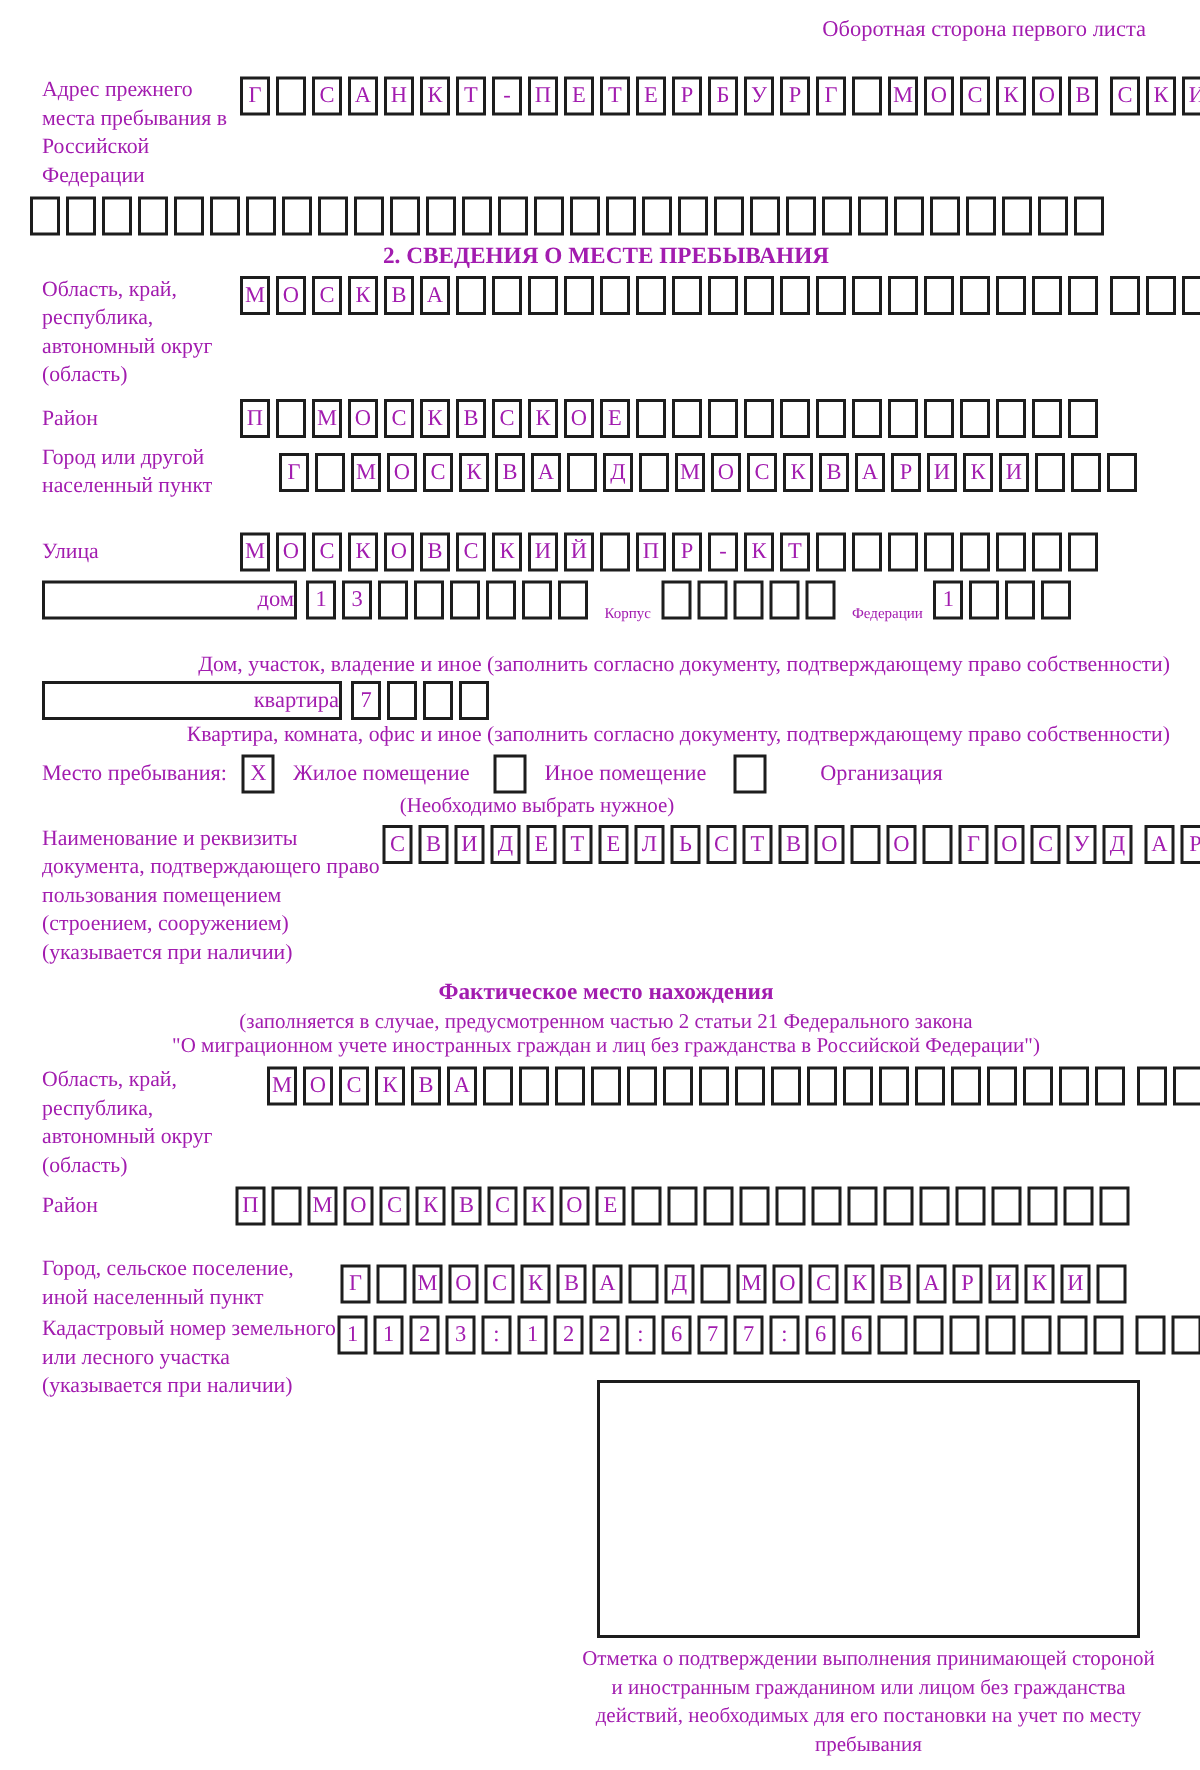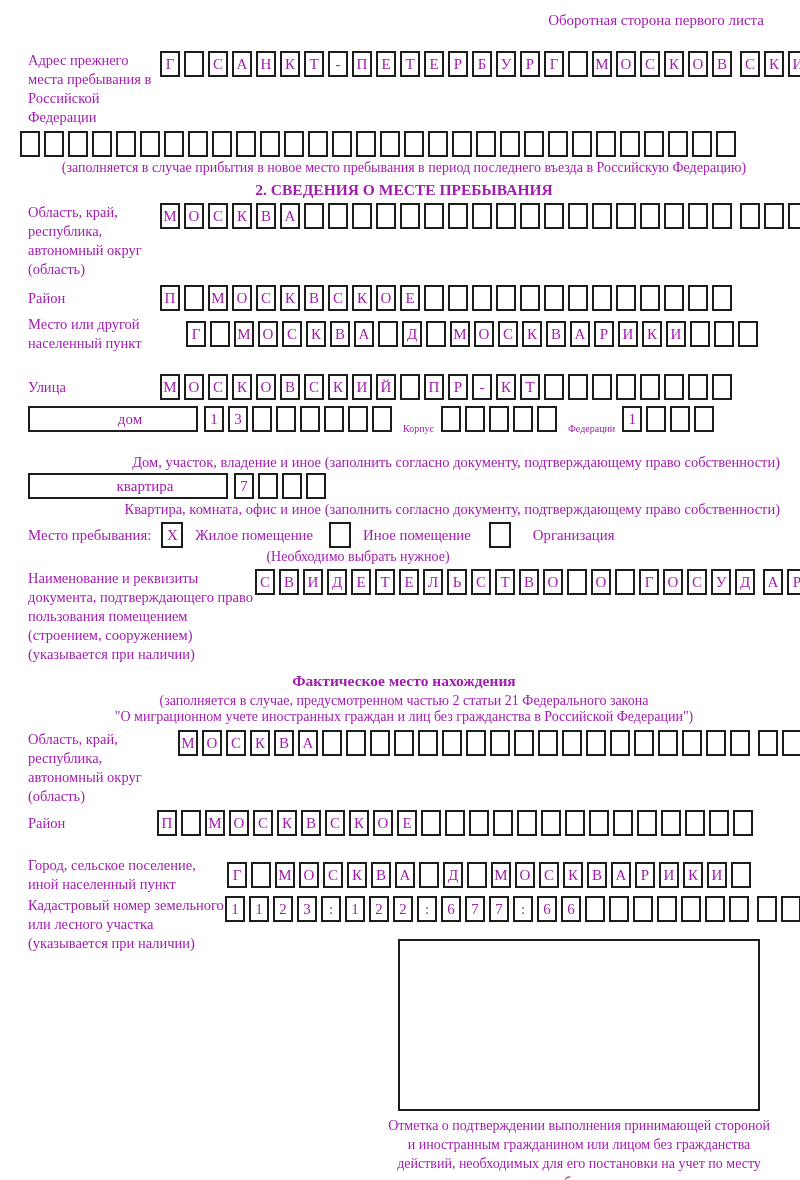--- a/index.html
+++ b/index.html
@@ -7,21 +7,21 @@
         font-family:"Liberation Serif","DejaVu Serif",serif;color:#a21caf;position:relative;overflow:hidden;}
   .top-note{text-align:right;font-size:15px;padding-right:16px;}
   .frow{display:flex;align-items:flex-start;}
   .label{font-size:14.5px;line-height:19px;flex:0 0 auto;}
   .cellrows{display:flex;flex-direction:row;gap:4px;}
   .cellrow{white-space:nowrap;height:26px;flex:0 0 auto;}
   .cell{display:inline-block;width:20px;height:26px;box-sizing:border-box;border:2px solid #1d1d1d;
         margin-right:4px;text-align:center;font-size:15px;line-height:22px;vertical-align:top;background:#fff;}
   .center-note{text-align:center;font-size:14px;margin-top:3px;}
   .sec-title{text-align:center;font-weight:bold;font-size:15.5px;margin-top:5px;}
-  .labelbox{box-sizing:border-box;height:26px;border:2px solid #1d1d1d;text-align:center;
+  .labelbox{box-sizing:border-box;height:26px;border:2px solid #1d1d1d;text-align:right;
             font-size:15px;line-height:22px;flex:0 0 auto;margin-right:6px;padding-left:34px;}
   .inline-label{font-size:10px;line-height:26px;margin:10px 7px;flex:0 0 auto;}
   .caption{font-size:14.5px;margin:2px 0 2px 2px;text-align:right;}
   .checkbox{display:inline-block;width:22px;height:26px;box-sizing:border-box;border:2px solid #1d1d1d;
             text-align:center;font-size:15px;line-height:22px;vertical-align:top;}
   .stay-label{font-size:14.8px;line-height:26px;}
   .stamp-wrap{margin-left:370px;width:382px;margin-top:-14px;}
   .stamp-box{width:362px;height:172px;border:2px solid #1d1d1d;box-sizing:border-box;}
   .stamp-caption{width:382px;margin-left:-10px;text-align:center;font-size:14px;line-height:19px;margin-top:5px;}
 </style>
@@ -34,39 +34,38 @@
 
   <div class="frow" style="margin-top:22px">
     <div class="label" style="width:132px">Адрес прежнего места пребывания в Российской Федерации</div>
     <div class="cellrows">
       <div class="cellrow"><span class="cell">Г</span><span class="cell"></span><span class="cell">С</span><span class="cell">А</span><span class="cell">Н</span><span class="cell">К</span><span class="cell">Т</span><span class="cell">-</span><span class="cell">П</span><span class="cell">Е</span><span class="cell">Т</span><span class="cell">Е</span><span class="cell">Р</span><span class="cell">Б</span><span class="cell">У</span><span class="cell">Р</span><span class="cell">Г</span><span class="cell"></span><span class="cell">М</span><span class="cell">О</span><span class="cell">С</span><span class="cell">К</span><span class="cell">О</span><span class="cell">В</span></div>
       <div class="cellrow"><span class="cell">С</span><span class="cell">К</span><span class="cell">И</span><span class="cell">Й</span><span class="cell"></span><span class="cell">П</span><span class="cell">Р</span><span class="cell">-</span><span class="cell">К</span><span class="cell">Т</span><span class="cell"></span><span class="cell">С</span><span class="cell">Т</span><span class="cell">Р</span><span class="cell"></span><span class="cell">1</span><span class="cell">3</span><span class="cell"></span><span class="cell">К</span><span class="cell">В</span><span class="cell"></span><span class="cell">7</span><span class="cell"></span><span class="cell"></span></div>
       <div class="cellrow"><span class="cell"></span><span class="cell"></span><span class="cell"></span><span class="cell"></span><span class="cell"></span><span class="cell"></span><span class="cell"></span><span class="cell"></span><span class="cell"></span><span class="cell"></span><span class="cell"></span><span class="cell"></span><span class="cell"></span><span class="cell"></span><span class="cell"></span><span class="cell"></span><span class="cell"></span><span class="cell"></span><span class="cell"></span><span class="cell"></span><span class="cell"></span><span class="cell"></span><span class="cell"></span><span class="cell"></span></div>
     </div>
   </div>
   <div class="cellrow" style="margin:4px 0 0 -8px"><span class="cell"></span><span class="cell"></span><span class="cell"></span><span class="cell"></span><span class="cell"></span><span class="cell"></span><span class="cell"></span><span class="cell"></span><span class="cell"></span><span class="cell"></span><span class="cell"></span><span class="cell"></span><span class="cell"></span><span class="cell"></span><span class="cell"></span><span class="cell"></span><span class="cell"></span><span class="cell"></span><span class="cell"></span><span class="cell"></span><span class="cell"></span><span class="cell"></span><span class="cell"></span><span class="cell"></span><span class="cell"></span><span class="cell"></span><span class="cell"></span><span class="cell"></span><span class="cell"></span><span class="cell"></span></div>
-  <div class="center-note">(заполняется в случае прибытия в новое место пребывания в период последнего въезда в Российскую Федерацию)</div>
 
   <div class="sec-title">2. СВЕДЕНИЯ О МЕСТЕ ПРЕБЫВАНИЯ</div>
 
   <div class="frow" style="margin-top:4px;margin-bottom:6px">
     <div class="label" style="width:132px">Область, край, республика, автономный округ (область)</div>
     <div class="cellrows">
       <div class="cellrow"><span class="cell">М</span><span class="cell">О</span><span class="cell">С</span><span class="cell">К</span><span class="cell">В</span><span class="cell">А</span><span class="cell"></span><span class="cell"></span><span class="cell"></span><span class="cell"></span><span class="cell"></span><span class="cell"></span><span class="cell"></span><span class="cell"></span><span class="cell"></span><span class="cell"></span><span class="cell"></span><span class="cell"></span><span class="cell"></span><span class="cell"></span><span class="cell"></span><span class="cell"></span><span class="cell"></span><span class="cell"></span></div>
       <div class="cellrow"><span class="cell"></span><span class="cell"></span><span class="cell"></span><span class="cell"></span><span class="cell"></span><span class="cell"></span><span class="cell"></span><span class="cell"></span><span class="cell"></span><span class="cell"></span><span class="cell"></span><span class="cell"></span><span class="cell"></span><span class="cell"></span><span class="cell"></span><span class="cell"></span><span class="cell"></span><span class="cell"></span><span class="cell"></span><span class="cell"></span><span class="cell"></span><span class="cell"></span><span class="cell"></span><span class="cell"></span></div>
     </div>
   </div>
 
   <div class="frow" style="margin-top:4px">
     <div class="label" style="width:132px;line-height:26px">Район</div>
     <div class="cellrow"><span class="cell">П</span><span class="cell"></span><span class="cell">М</span><span class="cell">О</span><span class="cell">С</span><span class="cell">К</span><span class="cell">В</span><span class="cell">С</span><span class="cell">К</span><span class="cell">О</span><span class="cell">Е</span><span class="cell"></span><span class="cell"></span><span class="cell"></span><span class="cell"></span><span class="cell"></span><span class="cell"></span><span class="cell"></span><span class="cell"></span><span class="cell"></span><span class="cell"></span><span class="cell"></span><span class="cell"></span><span class="cell"></span></div>
   </div>
 
   <div class="frow" style="margin-top:4px;align-items:center">
-    <div class="label" style="width:158px">Место или другой населенный пункт</div>
+    <div class="label" style="width:158px">Город или другой населенный пункт</div>
     <div class="cellrow"><span class="cell">Г</span><span class="cell"></span><span class="cell">М</span><span class="cell">О</span><span class="cell">С</span><span class="cell">К</span><span class="cell">В</span><span class="cell">А</span><span class="cell"></span><span class="cell">Д</span><span class="cell"></span><span class="cell">М</span><span class="cell">О</span><span class="cell">С</span><span class="cell">К</span><span class="cell">В</span><span class="cell">А</span><span class="cell">Р</span><span class="cell">И</span><span class="cell">К</span><span class="cell">И</span><span class="cell"></span><span class="cell"></span><span class="cell"></span></div>
   </div>
 
   <div class="frow" style="margin-top:21px">
     <div class="label" style="width:132px;line-height:26px">Улица</div>
     <div class="cellrow"><span class="cell">М</span><span class="cell">О</span><span class="cell">С</span><span class="cell">К</span><span class="cell">О</span><span class="cell">В</span><span class="cell">С</span><span class="cell">К</span><span class="cell">И</span><span class="cell">Й</span><span class="cell"></span><span class="cell">П</span><span class="cell">Р</span><span class="cell">-</span><span class="cell">К</span><span class="cell">Т</span><span class="cell"></span><span class="cell"></span><span class="cell"></span><span class="cell"></span><span class="cell"></span><span class="cell"></span><span class="cell"></span><span class="cell"></span></div>
   </div>
 
   <div class="frow" style="margin-top:6px">
     <div class="labelbox" style="width:170px">дом</div>
@@ -84,21 +83,21 @@
   </div>
   <div class="caption">Квартира, комната, офис и иное (заполнить согласно документу, подтверждающему право собственности)</div>
 
   <div class="frow" style="margin-top:4px">
     <span class="stay-label" style="margin-right:10px">Место пребывания:</span>
     <span class="checkbox">X</span>
     <span class="stay-label" style="margin:0 16px 0 12px">Жилое помещение</span>
     <span class="checkbox"></span>
     <span class="stay-label" style="margin:0 18px 0 12px">Иное помещение</span>
     <span class="checkbox"></span>
-    <span class="stay-label" style="margin-left:22px">Организация</span>
+    <span class="stay-label" style="margin-left:36px">Организация</span>
   </div>
   <div style="width:400px;margin-left:130px;text-align:center;font-size:14px;margin-top:1px">(Необходимо выбрать нужное)</div>
 
   <div class="frow" style="margin-top:4px">
     <div class="label" style="width:227px">Наименование и реквизиты документа, подтверждающего право пользования помещением (строением, сооружением) (указывается при наличии)</div>
     <div class="cellrows">
       <div class="cellrow"><span class="cell">С</span><span class="cell">В</span><span class="cell">И</span><span class="cell">Д</span><span class="cell">Е</span><span class="cell">Т</span><span class="cell">Е</span><span class="cell">Л</span><span class="cell">Ь</span><span class="cell">С</span><span class="cell">Т</span><span class="cell">В</span><span class="cell">О</span><span class="cell"></span><span class="cell">О</span><span class="cell"></span><span class="cell">Г</span><span class="cell">О</span><span class="cell">С</span><span class="cell">У</span><span class="cell">Д</span></div>
       <div class="cellrow"><span class="cell">А</span><span class="cell">Р</span><span class="cell">С</span><span class="cell">Т</span><span class="cell">В</span><span class="cell">Е</span><span class="cell">Н</span><span class="cell">Н</span><span class="cell">О</span><span class="cell">Й</span><span class="cell"></span><span class="cell">Р</span><span class="cell">Е</span><span class="cell">Г</span><span class="cell">И</span><span class="cell">С</span><span class="cell">Т</span><span class="cell">Р</span><span class="cell">А</span><span class="cell">Ц</span><span class="cell">И</span></div>
       <div class="cellrow"><span class="cell">И</span><span class="cell"></span><span class="cell">П</span><span class="cell">Р</span><span class="cell">А</span><span class="cell">В</span><span class="cell">А</span><span class="cell"></span><span class="cell">№</span><span class="cell">0</span><span class="cell">0</span><span class="cell">-</span><span class="cell">0</span><span class="cell">0</span><span class="cell">-</span><span class="cell">0</span><span class="cell">0</span><span class="cell">/</span><span class="cell">0</span><span class="cell">0</span><span class="cell">0</span></div>
     </div>

